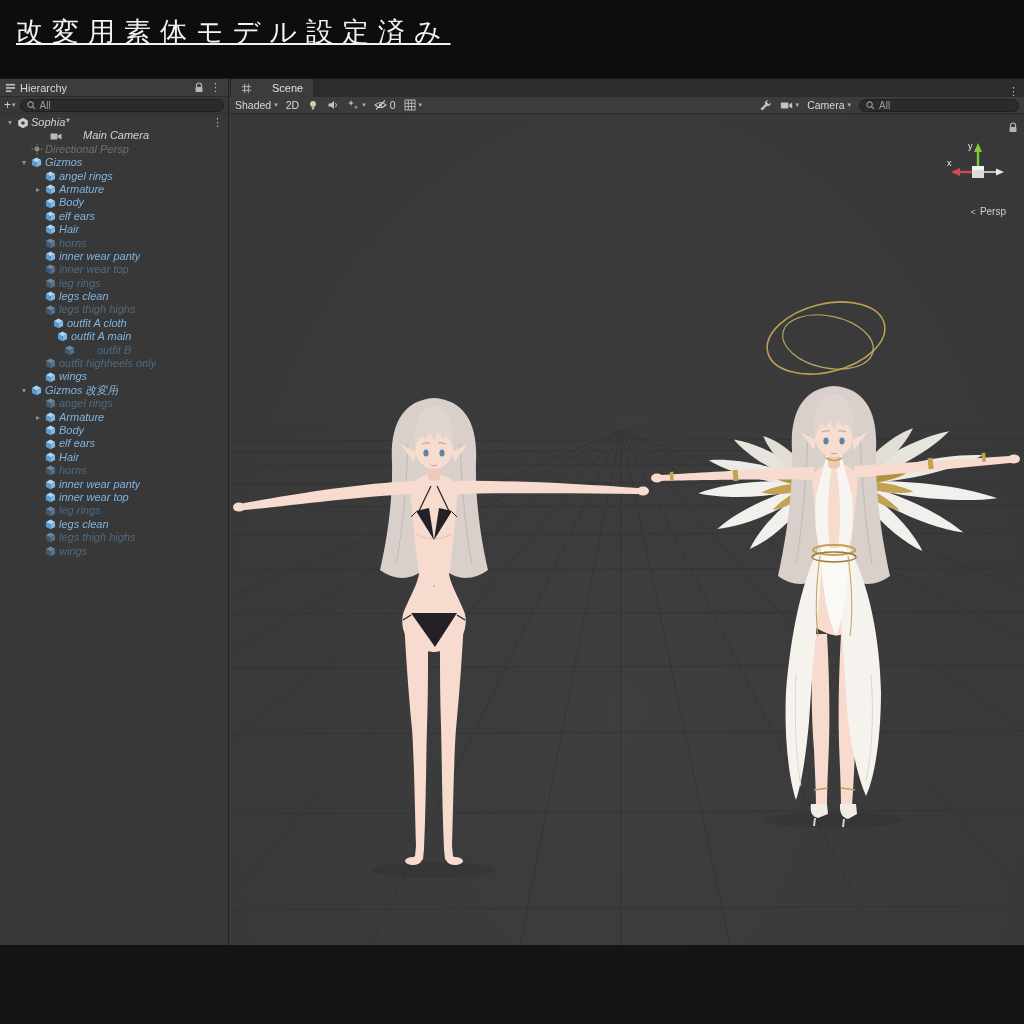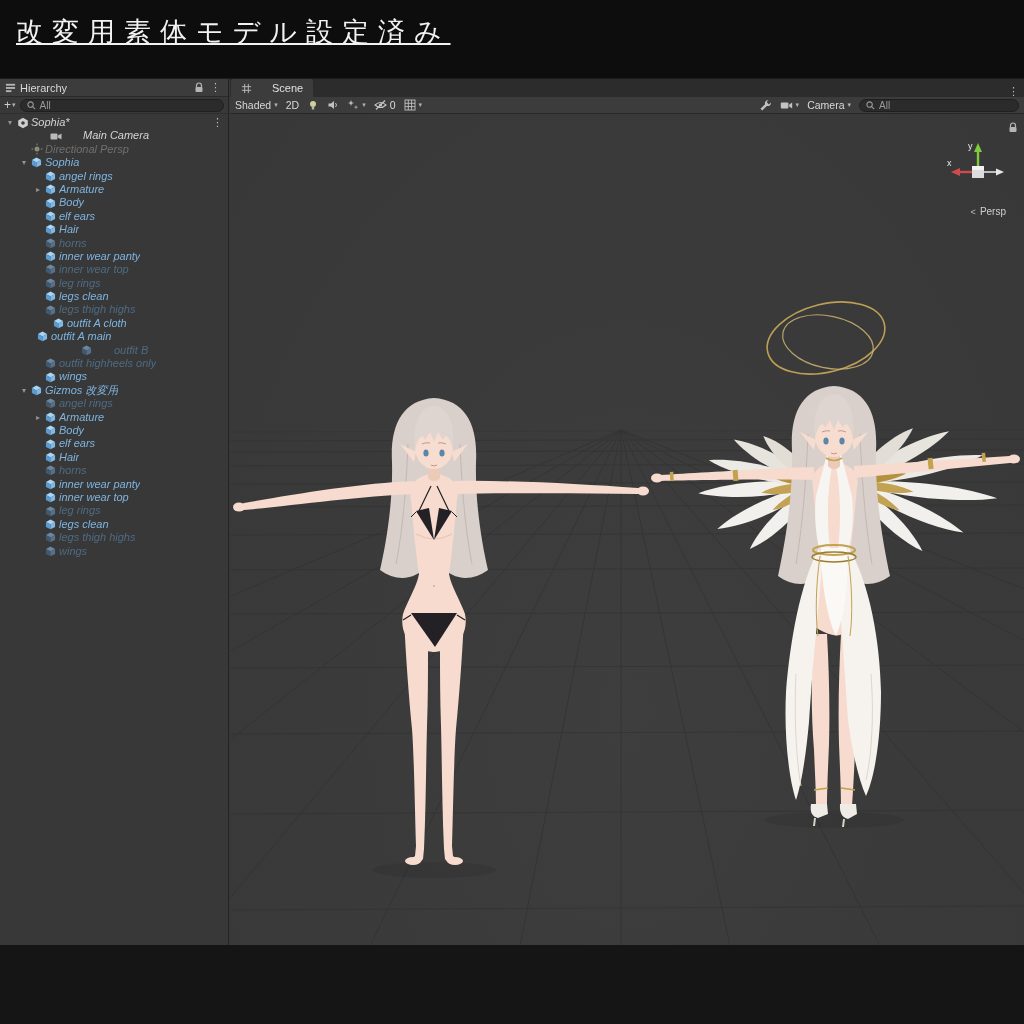--- a/index.html
+++ b/index.html
@@ -130,21 +130,21 @@
           </div>
           <div class="h-row st-prefab" style="padding-left: 18px;">
             <span class="tri">▾</span>
             <span class="ric">
               <svg width="11" height="11" viewBox="0 0 12 12">
                 <path d="M6 0.5 11 3.2 6 5.9 1 3.2Z" fill="#a8d4f5"></path>
                 <path d="M1 3.2 6 5.9 6 11.3 1 8.6Z" fill="#5b9bd0"></path>
                 <path d="M11 3.2 6 5.9 6 11.3 11 8.6Z" fill="#7fb9e6"></path>
               </svg>
             </span>
-            <span class="lbl">Sophia</span>
+            <span class="lbl">Gizmos</span>
           </div>
           <div class="h-row st-prefab" style="padding-left: 32px;">
             <span class="tri"></span>
             <span class="ric">
               <svg width="11" height="11" viewBox="0 0 12 12">
                 <path d="M6 0.5 11 3.2 6 5.9 1 3.2Z" fill="#a8d4f5"></path>
                 <path d="M1 3.2 6 5.9 6 11.3 1 8.6Z" fill="#5b9bd0"></path>
                 <path d="M11 3.2 6 5.9 6 11.3 11 8.6Z" fill="#7fb9e6"></path>
               </svg>
             </span>
@@ -253,43 +253,43 @@
             <span class="tri"></span>
             <span class="ric">
               <svg width="11" height="11" viewBox="0 0 12 12">
                 <path d="M6 0.5 11 3.2 6 5.9 1 3.2Z" fill="#6b87a0"></path>
                 <path d="M1 3.2 6 5.9 6 11.3 1 8.6Z" fill="#41596e"></path>
                 <path d="M11 3.2 6 5.9 6 11.3 11 8.6Z" fill="#54708a"></path>
               </svg>
             </span>
             <span class="lbl">legs thigh highs</span>
           </div>
-          <div class="h-row st-prefab" style="padding-left: 40px;">
+          <div class="h-row st-prefab" style="padding-left: 32px; margin-left: 8px;">
             <span class="tri"></span>
             <span class="ric">
               <svg width="11" height="11" viewBox="0 0 12 12">
                 <path d="M6 0.5 11 3.2 6 5.9 1 3.2Z" fill="#a8d4f5"></path>
                 <path d="M1 3.2 6 5.9 6 11.3 1 8.6Z" fill="#5b9bd0"></path>
                 <path d="M11 3.2 6 5.9 6 11.3 11 8.6Z" fill="#7fb9e6"></path>
               </svg>
             </span>
             <span class="lbl">outfit A cloth</span>
           </div>
-          <div class="h-row st-prefab" style="padding-left: 24px;">
+          <div class="h-row st-prefab" style="padding-left: 44px;">
             <span class="tri"></span>
             <span class="ric">
               <svg width="11" height="11" viewBox="0 0 12 12">
                 <path d="M6 0.5 11 3.2 6 5.9 1 3.2Z" fill="#a8d4f5"></path>
                 <path d="M1 3.2 6 5.9 6 11.3 1 8.6Z" fill="#5b9bd0"></path>
                 <path d="M11 3.2 6 5.9 6 11.3 11 8.6Z" fill="#7fb9e6"></path>
               </svg>
             </span>
             <span class="lbl">outfit A main</span>
           </div>
-          <div class="h-row st-prefab-off" style="padding-left: 49px; gap: 19px;">
+          <div class="h-row st-prefab-off" style="padding-left: 32px; gap: 19px;">
             <span class="tri"></span>
             <span class="ric">
               <svg width="11" height="11" viewBox="0 0 12 12">
                 <path d="M6 0.5 11 3.2 6 5.9 1 3.2Z" fill="#6b87a0"></path>
                 <path d="M1 3.2 6 5.9 6 11.3 1 8.6Z" fill="#41596e"></path>
                 <path d="M11 3.2 6 5.9 6 11.3 11 8.6Z" fill="#54708a"></path>
               </svg>
             </span>
             <span class="lbl">outfit B</span>
           </div>

